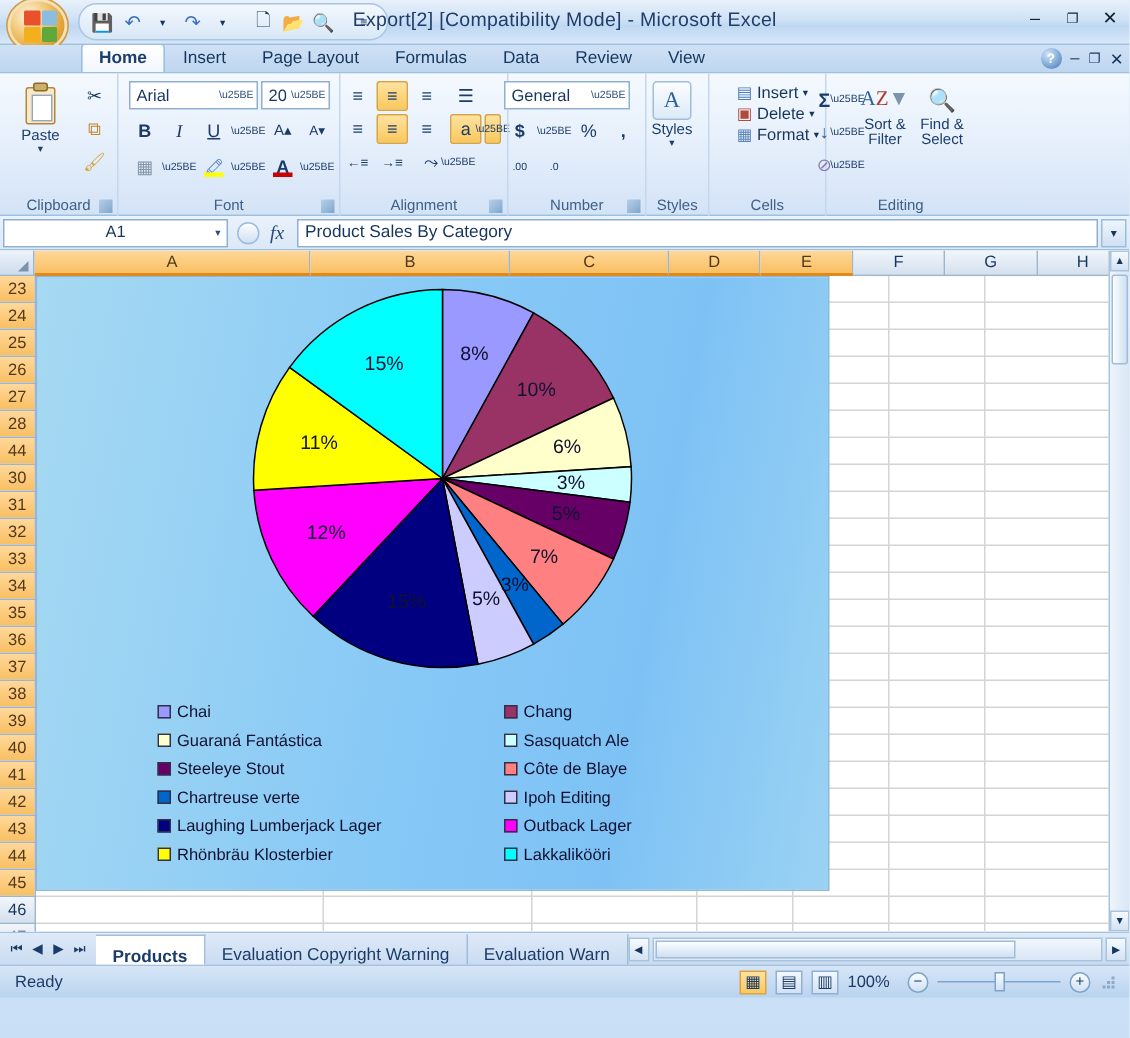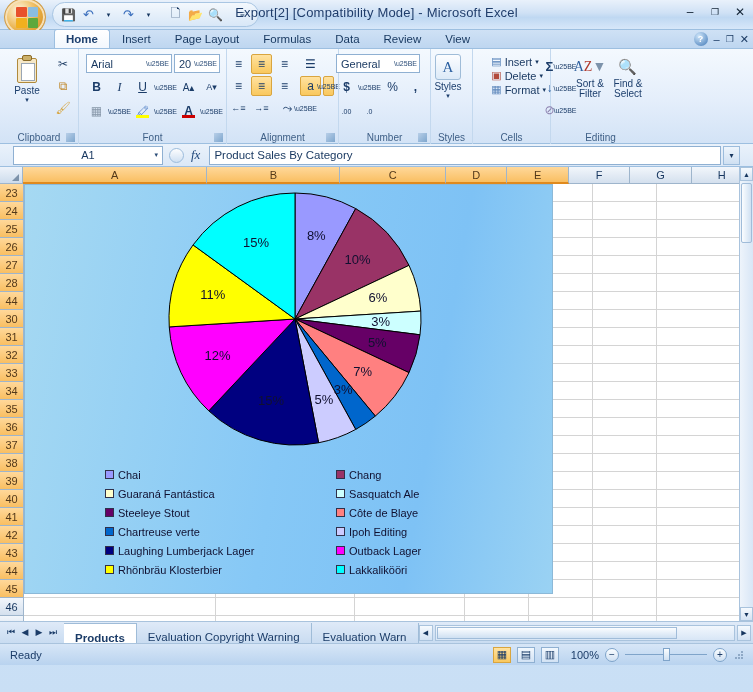--- a/index.html
+++ b/index.html
@@ -88,21 +88,21 @@
   .fbtn.on { background:linear-gradient(180deg,#ffe2a0,#f9c85e); border-color:#d9a53f; }
   .underbar { position:absolute; bottom:2px; left:3px; right:3px; height:3px; }
 
   .aligngrid { display:flex; flex-direction:column; gap:2px; }
   .arow { display:flex; gap:2px; }
 
   .numrow { display:flex; gap:2px; margin-bottom:2px; }
 
   
   .formulabar { height:23px; display:flex; align-items:center;
-    background:linear-gradient(180deg,#eaf2fb,#dbe8f7); border-bottom:1px solid #9dbfe0; padding:0 13px; }
+    background:linear-gradient(180deg,#eaf2fb,#dbe8f7); border-bottom:1px solid #9dbfe0; padding:0 2px; }
   .namebox { width:150px; height:19px; background:#fff; border:1px solid #8fb0d2; display:flex;
     align-items:center; justify-content:center; position:relative; font-size:11px; }
   .namebox .caret { position:absolute; right:4px; }
   .fb-icons { display:flex; align-items:center; gap:4px; padding:0 6px; }
   .fb-ico { width:15px; height:15px; border-radius:50%; background:linear-gradient(180deg,#fdfdfe,#cfe0f2);
     border:1px solid #9cbcdc; cursor:pointer; }
   .fx { font-style:italic; font-family:"Liberation Serif", serif; font-size:13px; color:#22497c;
     cursor:pointer; padding:0 3px;}
   .fb-input { flex:1; height:19px; background:#fff; border:1px solid #8fb0d2; display:flex;
     align-items:center; padding:0 4px; font-size:11.5px; }
@@ -166,21 +166,21 @@
 
   
   .statusbar { height:22px; display:flex; align-items:center;
     background:linear-gradient(180deg,#d7e6f7,#b9d3ef); border-top:1px solid #a9c3dd;
     font-size:11px; color:#1b3c68; }
   .st-ready { padding:0 10px; }
   .st-right { margin-left:auto; display:flex; align-items:center; gap:6px; padding-right:8px; }
   .viewbtn { width:18px; height:16px; border:1px solid #8fb0d2; display:flex; align-items:center;
     justify-content:center; cursor:pointer; background:linear-gradient(180deg,#f2f8fe,#d2e2f4);}
   .viewbtn.on { background:linear-gradient(180deg,#ffe2a0,#f9c85e); border-color:#d9a53f; }
-  .zoomlvl { min-width:34px; text-align:right; }
+  .zoomlvl { min-width:34px; }
   .zcirc { width:14px; height:14px; border-radius:50%; border:1px solid #7fa4ca;
     background:linear-gradient(180deg,#fafdff,#cfe0f2); display:flex; align-items:center;
     justify-content:center; font-size:10px; cursor:pointer; line-height:1; }
   .ztrack { width:82px; height:1px; background:#7fa4ca; position:relative; }
   .zthumb { position:absolute; left:38px; top:-6px; width:7px; height:13px;
     background:linear-gradient(180deg,#fafdff,#cfe0f2); border:1px solid #7fa4ca; cursor:pointer;}
   .grip { width:12px; height:12px; opacity:.7; }
 </style>
 </head>
 <body>

